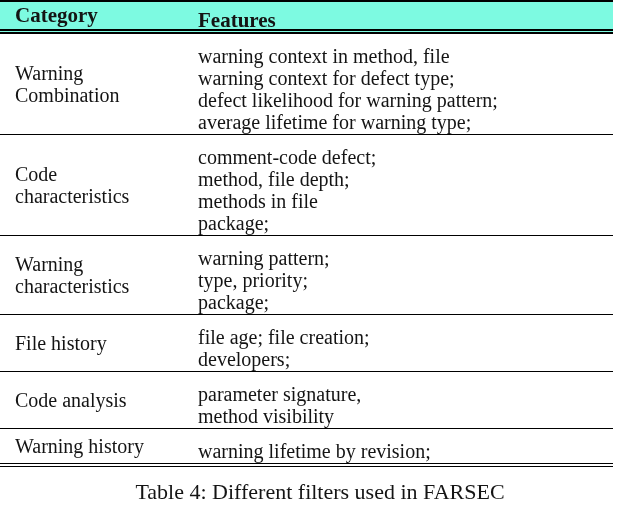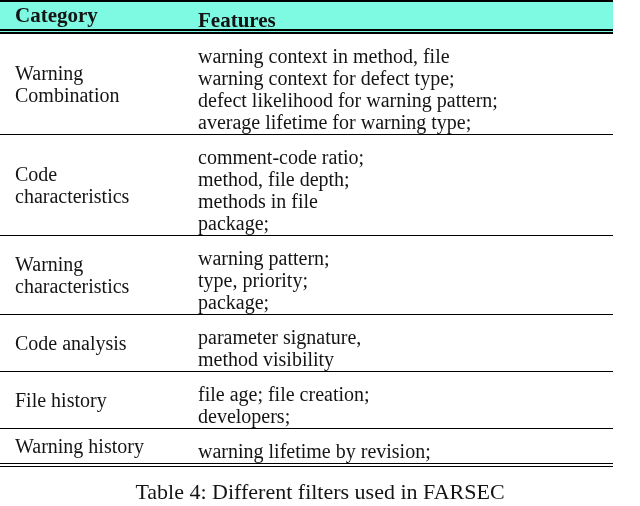--- a/index.html
+++ b/index.html
@@ -80,53 +80,53 @@
           <div class="line">defect likelihood for warning pattern;</div>
           <div class="line">average lifetime for warning type;</div>
         </div>
       </div>
       <div class="row">
         <div class="cat">
           <div class="line">Code</div>
           <div class="line">characteristics</div>
         </div>
         <div class="feat">
-          <div class="line">comment-code ratio;</div>
+          <div class="line">comment-code defect;</div>
           <div class="line">method, file depth;</div>
           <div class="line">methods in file</div>
           <div class="line">package;</div>
         </div>
       </div>
       <div class="row">
         <div class="cat">
           <div class="line">Warning</div>
           <div class="line">characteristics</div>
         </div>
         <div class="feat">
           <div class="line">warning pattern;</div>
           <div class="line">type, priority;</div>
           <div class="line">package;</div>
         </div>
       </div>
       <div class="row">
         <div class="cat">
+          <div class="line">File history</div>
+        </div>
+        <div class="feat">
+          <div class="line">file age; file creation;</div>
+          <div class="line">developers;</div>
+        </div>
+      </div>
+      <div class="row">
+        <div class="cat">
           <div class="line">Code analysis</div>
         </div>
         <div class="feat">
           <div class="line">parameter signature,</div>
           <div class="line">method visibility</div>
-        </div>
-      </div>
-      <div class="row">
-        <div class="cat">
-          <div class="line">File history</div>
-        </div>
-        <div class="feat">
-          <div class="line">file age; file creation;</div>
-          <div class="line">developers;</div>
         </div>
       </div>
       <div class="row">
         <div class="cat">
           <div class="line">Warning history</div>
         </div>
         <div class="feat">
           <div class="line">warning lifetime by revision;</div>
         </div>
       </div>

